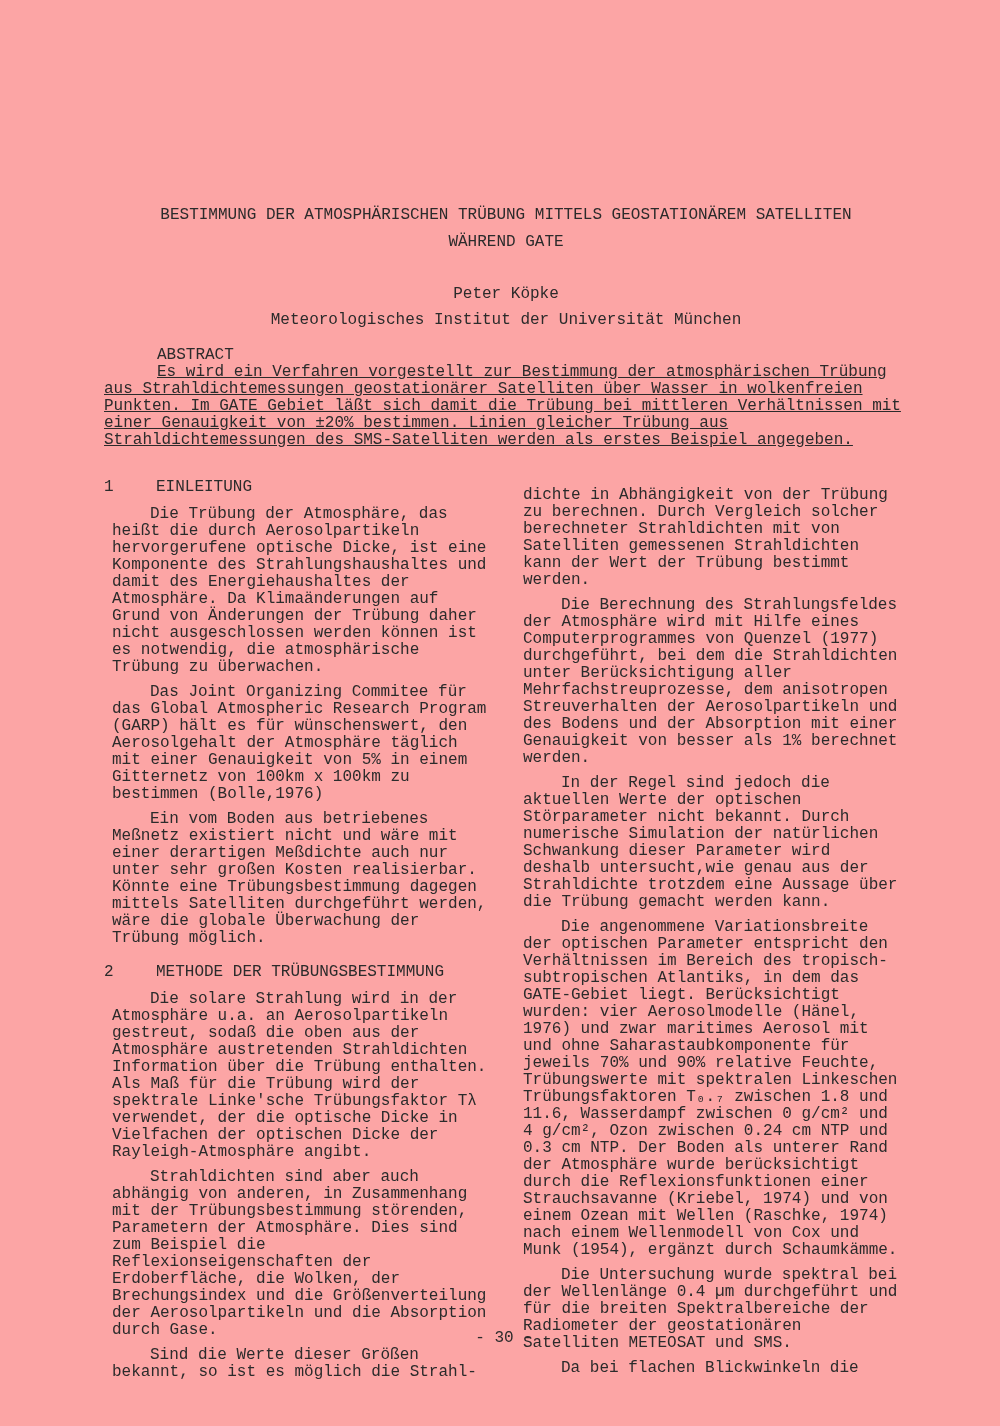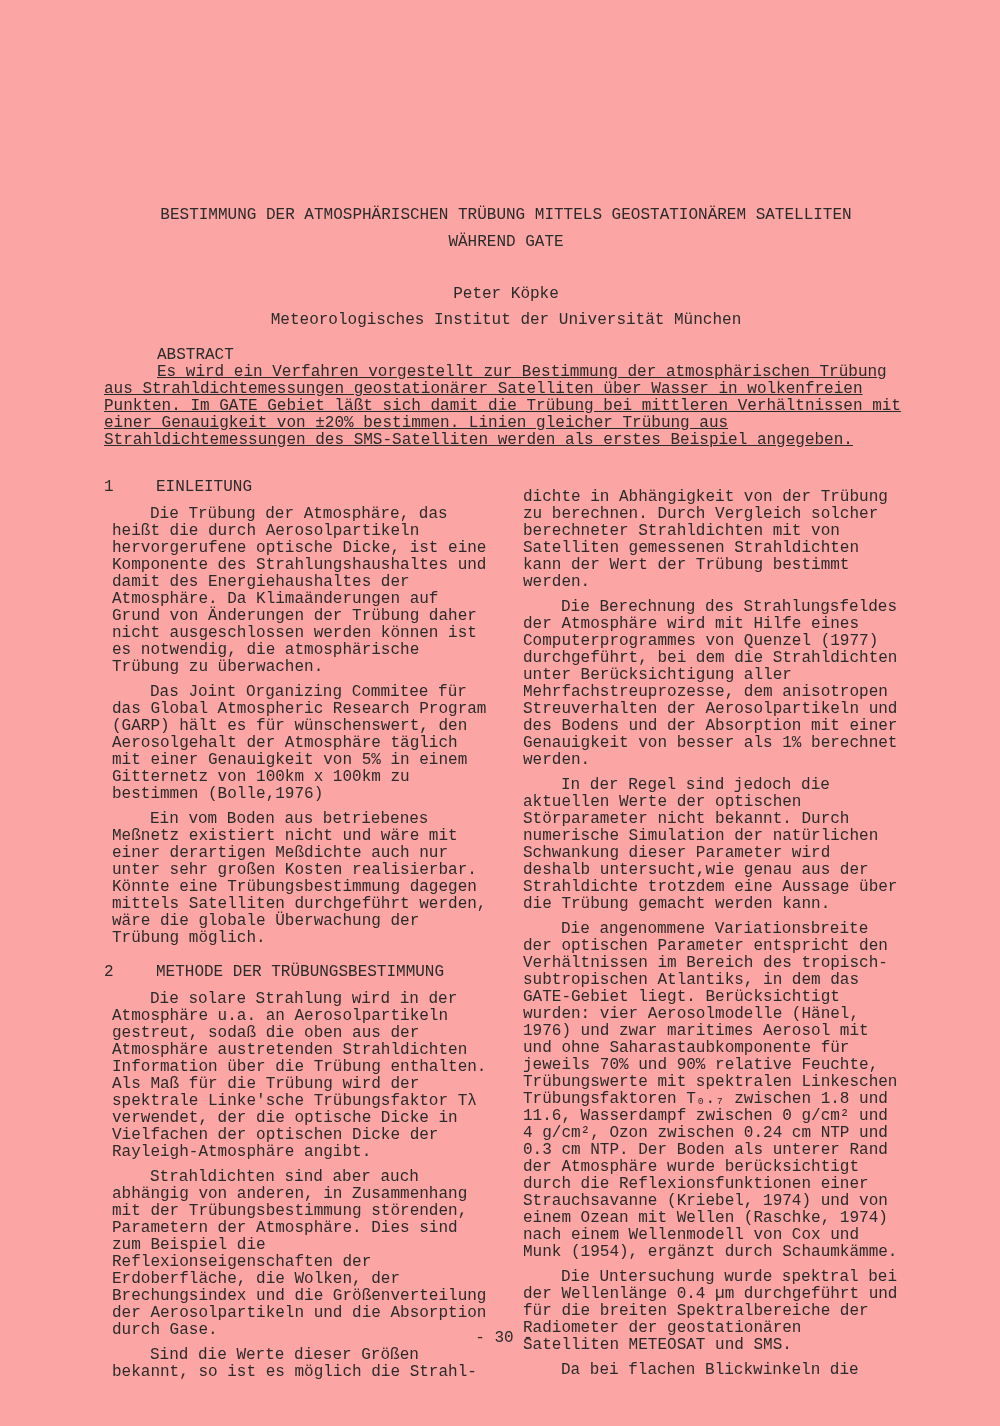--- a/index.html
+++ b/index.html
@@ -46,21 +46,20 @@
   .abstract-text {
     margin: 0;
     text-indent: 53px;
     text-align: left;
     text-decoration: underline;
   }
   .columns {
     display: flex;
     gap: 18px;
     margin-top: 30px;
-    align-items: center;
   }
   .col {
     flex: 1 1 0;
     min-width: 0;
     text-align: left;
   }
   .sec-heading {
     margin: 0 0 10px 0;
   }
   .sec-heading.second {

